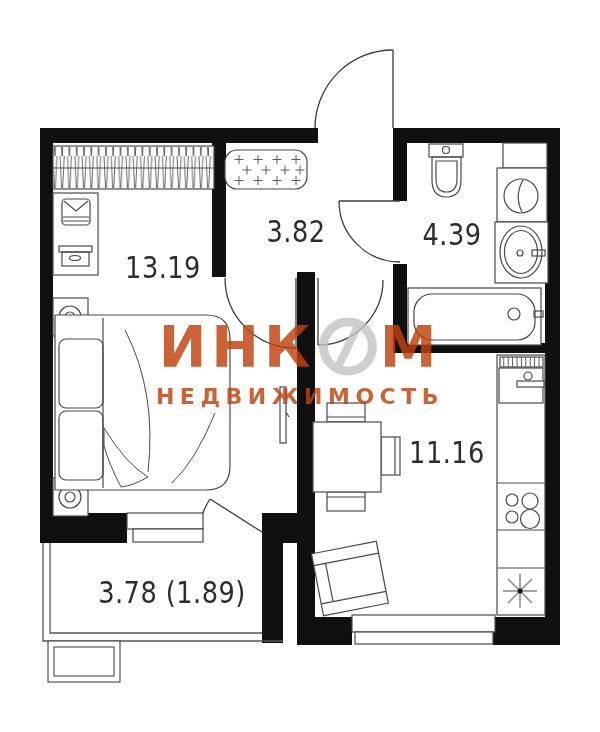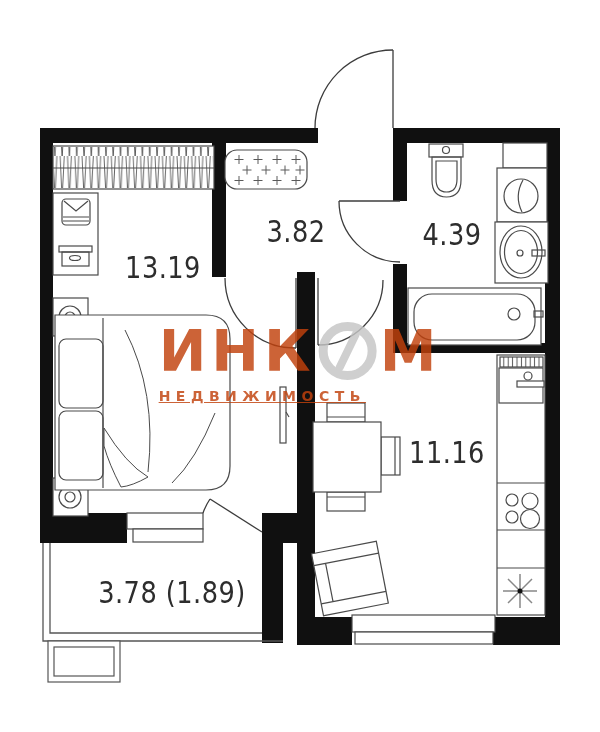--- a/index.html
+++ b/index.html
@@ -9,21 +9,21 @@
   .lbl{position:absolute;z-index:3;transform:translate(-50%,-50%) scale(.95,1.1);
        font-size:27px;font-weight:400;color:#2d2d2d;letter-spacing:.5px;white-space:nowrap;}
   .wm{position:absolute;left:300px;top:363px;z-index:2;transform:translate(-50%,-50%);
       text-align:left;color:#c2410c;opacity:.82;user-select:none;}
   .wm-line1{font-size:57px;font-weight:bold;letter-spacing:5px;line-height:1;white-space:nowrap;
             display:flex;align-items:center;justify-content:center;}
   .wm-o{display:inline-block;width:40px;height:40px;border:9px solid #c5c5c5;border-radius:50%;
         margin:0 3px;position:relative;}
   .wm-o i{position:absolute;left:16px;top:-2px;width:8px;height:44px;background:#c5c5c5;
           transform:rotate(26deg);border-radius:4px;}
-  .wm-line2{font-size:14px;font-weight:bold;letter-spacing:5.5px;margin-top:8px;white-space:nowrap;text-decoration:underline;}
+  .wm-line2{font-size:22px;font-weight:bold;letter-spacing:5.5px;margin-top:8px;white-space:nowrap;}
 </style>
 </head>
 <body>
 
 <div class="stage">
 
 <svg class="plan-svg" width="600" height="732" viewBox="0 0 600 732">
   <defs>
     <pattern id="pw" width="7.3" height="39" patternUnits="userSpaceOnUse">
       <path d="M1.8,0 L3.6,39 M5.8,0 L3.9,39" stroke="#555" stroke-width="0.9" fill="none"></path>

